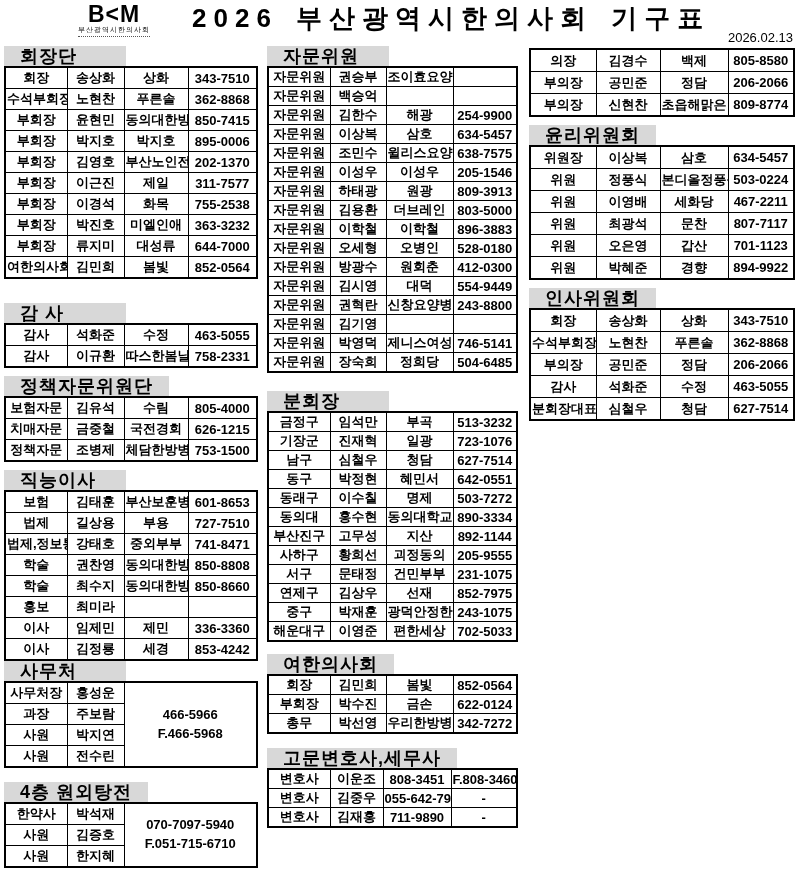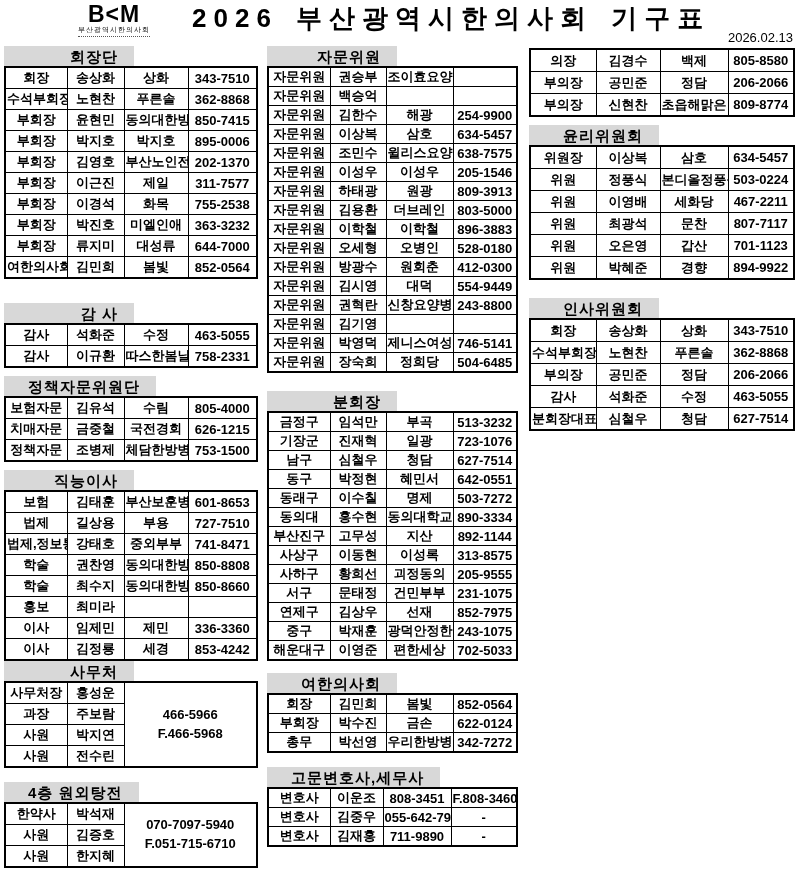--- a/index.html
+++ b/index.html
@@ -8,22 +8,22 @@
   
   .logo{position:absolute;left:78px;top:3px;text-align:center;}
   .logo-t{font-size:23px;font-weight:700;letter-spacing:1px;line-height:22px;}
   .logo-s{font-size:7px;letter-spacing:1px;border-bottom:1px dotted #555;padding-bottom:1px;}
   .title{position:absolute;left:168px;top:1px;font-size:26px;font-weight:700;
          letter-spacing:7px;word-spacing:4px;white-space:nowrap;margin-left:24px;}
   .date{position:absolute;right:6px;top:30px;font-size:13px;font-weight:400;}
   
   .col{position:absolute;}
   .sec{margin:0;}
-  .st{display:inline-block;background:#d8d8d8;font-size:15px;font-weight:700;
-      letter-spacing:1px;padding:2px 16px 1px 24px;min-width:90px;text-align:right;
+  .st{display:inline-block;background:#d8d8d8;font-size:18px;font-weight:700;
+      letter-spacing:1px;padding:2px 16px 1px 16px;min-width:90px;text-align:left;
       line-height:17px;margin-bottom:0;}
   table.tb{border-collapse:collapse;table-layout:fixed;width:100%;
            border:2px solid #000;margin-top:0;}
   table.tb td{border:1px solid #000;text-align:center;vertical-align:middle;
               font-size:13px;font-weight:700;padding:0 1px;overflow:hidden;white-space:nowrap;}
   .rh20 td{height:20px;} .rh18 td{height:18px;} .rh16 td{height:16px;} .rh21 td{height:21px;}
   td.num{font-weight:400;font-size:13.5px;} td.f9{font-size:9px;}
   td.f12{font-size:11.5px;} td.f10k{font-size:10px;} td.f9k{font-size:9px;} td.f7{font-size:7.5px;}
   td.mg{font-weight:400;font-size:14px;line-height:1.45;white-space:normal;}
 </style>
@@ -444,26 +444,20 @@
               <td class="f12">동의대학교</td>
               <td class="num">890-3334</td>
             </tr>
             <tr>
               <td>부산진구</td>
               <td>고무성</td>
               <td>지산</td>
               <td class="num">892-1144</td>
             </tr>
             <tr>
-              <td>사상구</td>
-              <td>이동현</td>
-              <td>이성록</td>
-              <td class="num">313-8575</td>
-            </tr>
-            <tr>
               <td>사하구</td>
               <td>황희선</td>
               <td>괴정동의</td>
               <td class="num">205-9555</td>
             </tr>
             <tr>
               <td>서구</td>
               <td>문태정</td>
               <td>건민부부</td>
               <td class="num">231-1075</td>
@@ -626,21 +620,21 @@
             </tr>
             <tr>
               <td>위원</td>
               <td>박혜준</td>
               <td>경향</td>
               <td class="num">894-9922</td>
             </tr>
           </tbody>
       </table>
     </div>
-    <div class="sec" style="margin-top:18px">
+    <div class="sec" style="margin-top:8px">
       <div class="st">인사위원회</div>
       <table class="tb rh21">
         <colgroup>
             <col style="width:66px">
             <col style="width:64px">
             <col style="width:68px">
             <col>
           </colgroup>
         <tbody>
             <tr>

